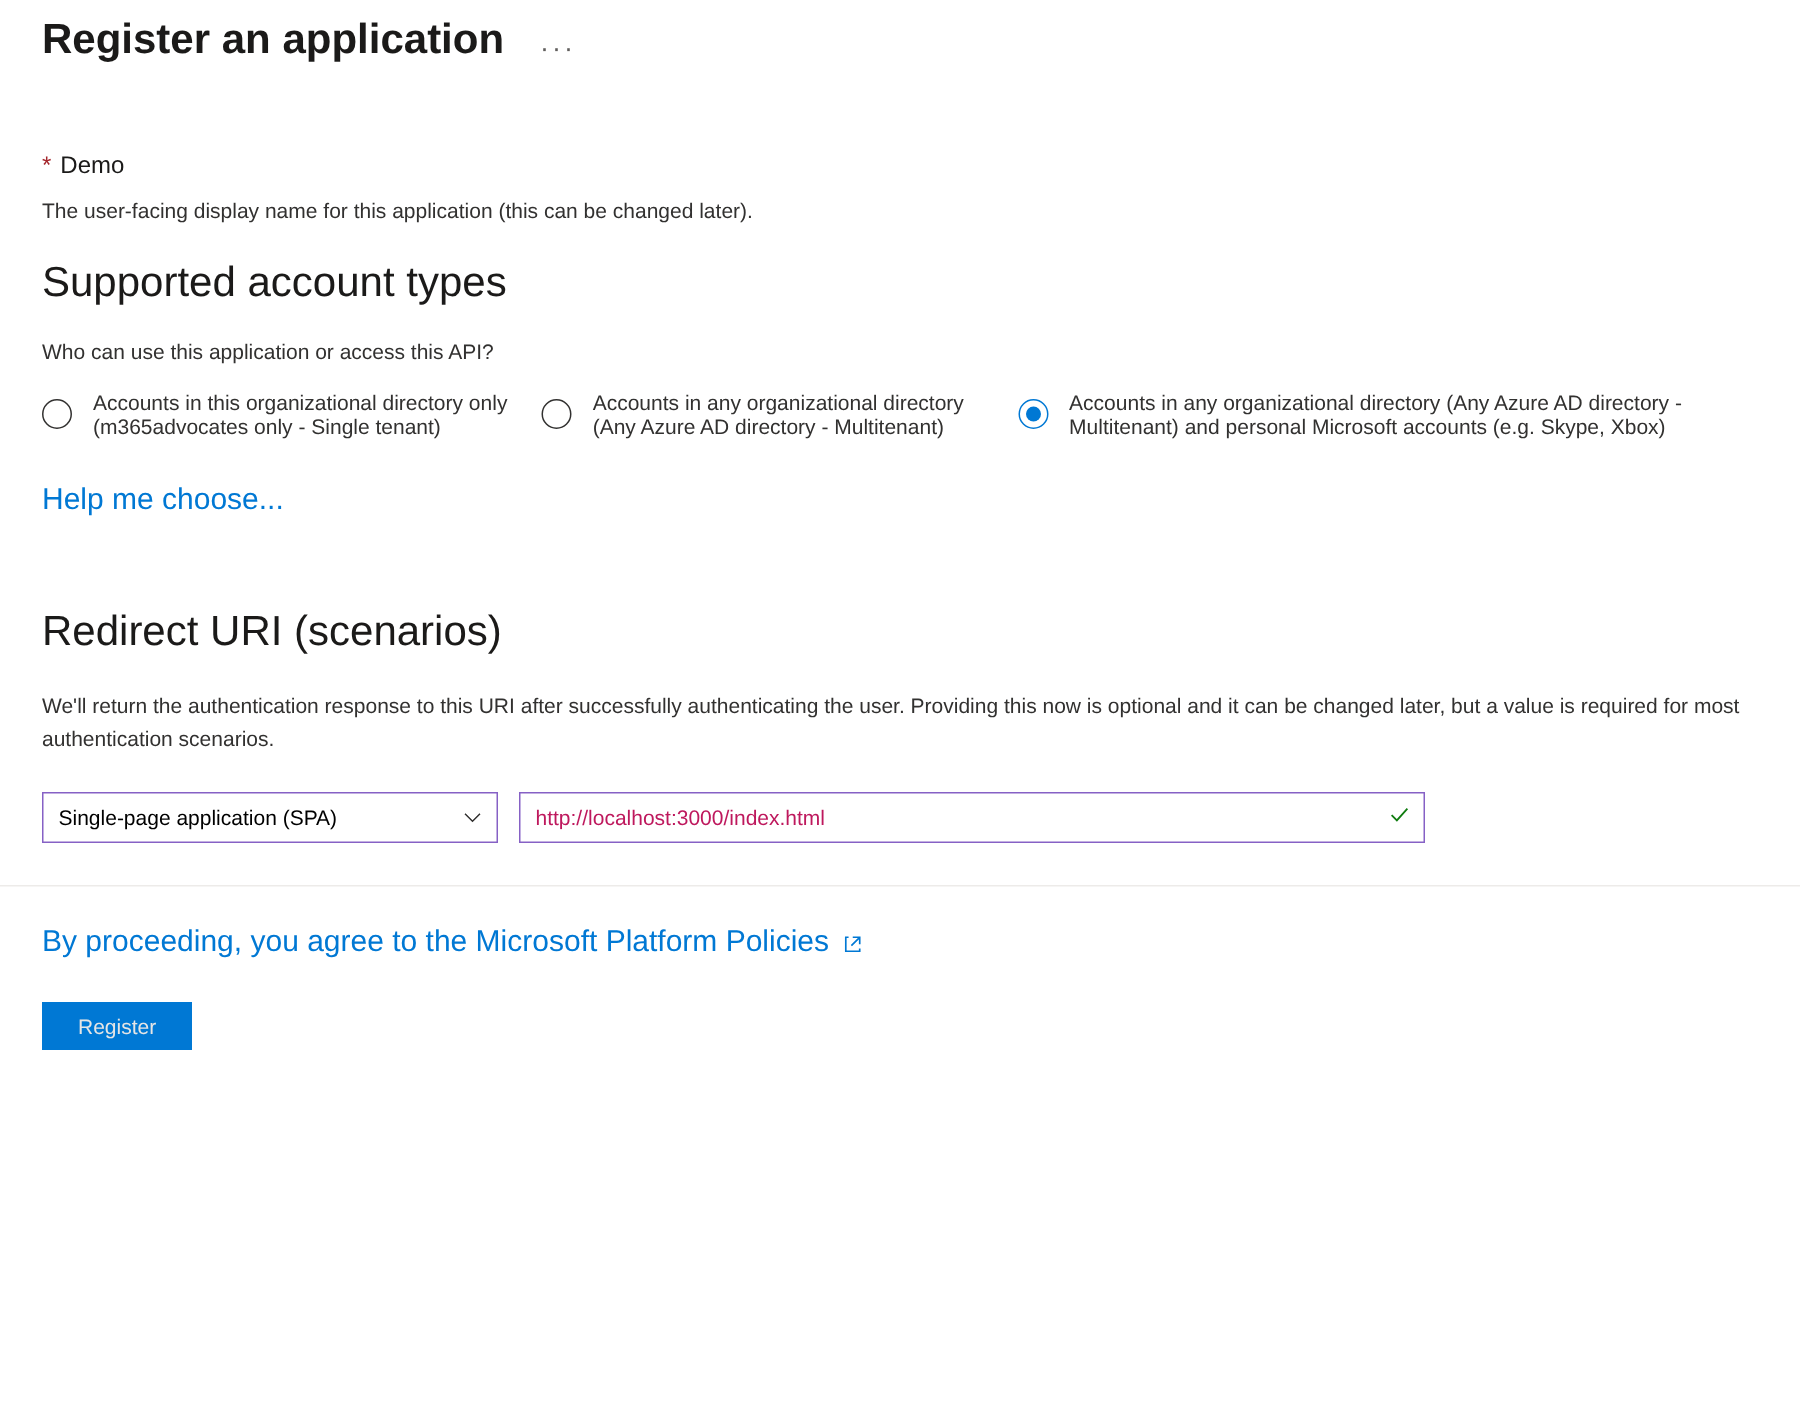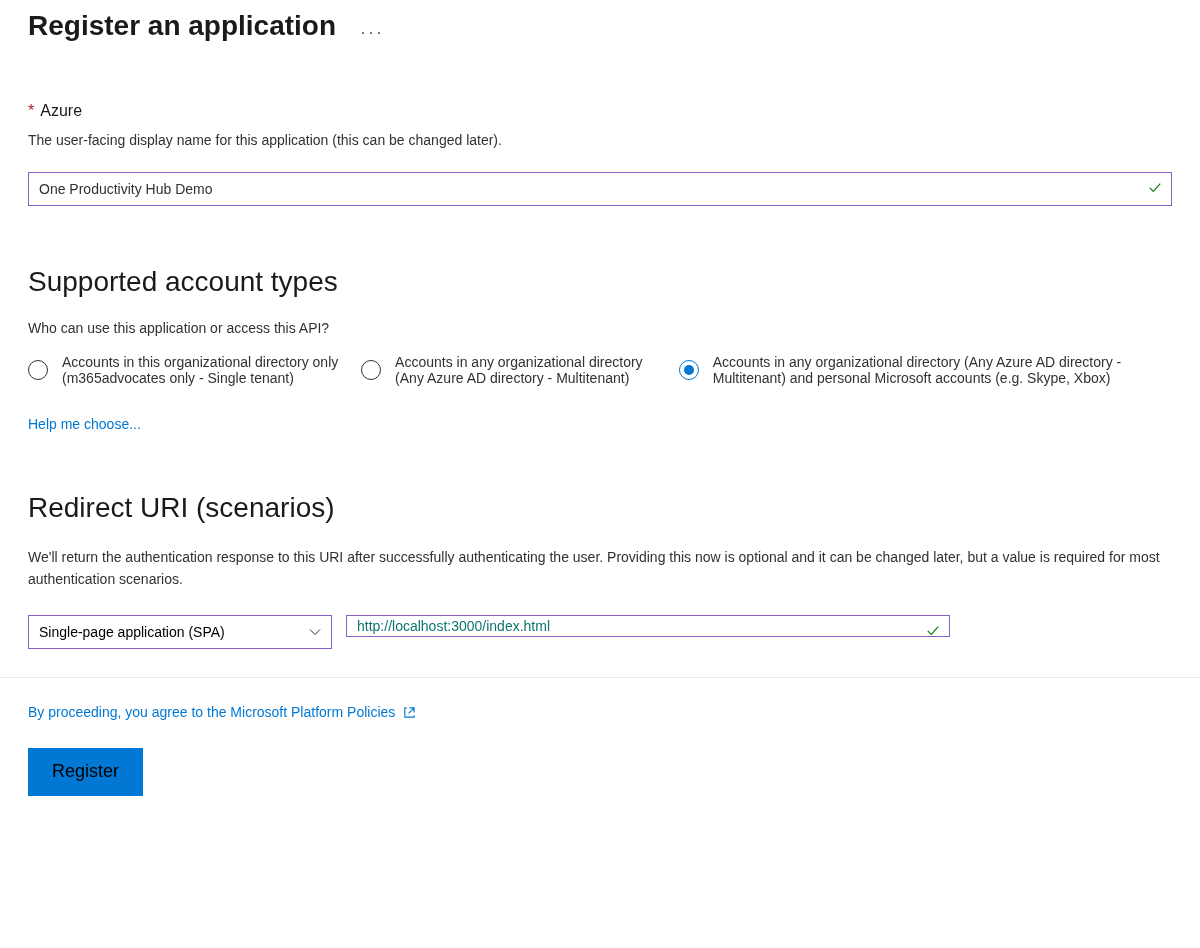--- a/index.html
+++ b/index.html
@@ -116,21 +116,21 @@
     background: #0078d4;
   }
   .radio-label {
     font-size: 14px;
     color: #323130;
   }
   .link {
     color: #0078d4;
     text-decoration: none;
     cursor: pointer;
-    font-size: 14px;
+    font-size: 20px;
   }
   .help-link {
     display: inline-block;
     margin-bottom: 60px;
   }
   .redirect-desc {
     font-size: 14px;
     margin: 0 0 24px 0;
     color: #323130;
     line-height: 1.6;
@@ -163,75 +163,67 @@
     width: 12px;
     height: 12px;
   }
   .chevron svg { display: block; }
   .uri-input-wrap {
     position: relative;
     width: 604px;
   }
   .uri-input {
     width: 100%;
-    height: 22px;
+    height: 34px;
     padding: 0 36px 0 10px;
     border: 1px solid #8661c5;
     font-size: 14px;
-    color: #0f766e;
+    color: #be185d;
     background: #ffffff;
     outline: none;
   }
   .divider {
     border: none;
     border-top: 1px solid #edebe9;
     margin: 0 -28px 26px -28px;
   }
   .policy-link-row {
     margin-bottom: 26px;
   }
   .ext-icon {
     display: inline-block;
     vertical-align: -2px;
     margin-left: 4px;
   }
   .register-btn {
     background: #0078d4;
-    color: #000000;
+    color: #e5e5e5;
     border: none;
-    font-size: 18px;
+    font-size: 14px;
     font-weight: 400;
-    height: 48px;
+    height: 32px;
     padding: 0 24px;
     cursor: pointer;
   }
 </style>
 </head>
 <body>
 
 <div class="page">
 
   <div class="header-row">
     <h1 class="title">Register an application</h1>
     <span class="more-btn">···</span>
   </div>
 
   
   <p class="field-label">
-    <span class="required-star">*</span><span>Azure</span>
+    <span class="required-star">*</span><span>Demo</span>
   </p>
   <p class="field-desc">The user-facing display name for this application (this can be changed later).</p>
-  <div class="input-row">
-    <input type="text" class="text-input" value="One Productivity Hub Demo" style="">
-    <span class="valid-check">
-      <svg width="14" height="14" viewBox="0 0 16 16" fill="none">
-          <path d="M2 8.5 L6 12.5 L14 3.5" stroke="#107c10" stroke-width="1.4" fill="none"></path>
-        </svg>
-    </span>
-  </div>
 
   
   <h2 class="section-heading">Supported account types</h2>
   <p class="section-desc">Who can use this application or access this API?</p>
 
   <div class="radio-group" id="radio-group">
       <div class="radio-item">
         <div class="radio-circle"></div>
         <span class="radio-label">Accounts in this organizational directory only (m365advocates only - Single tenant)</span>
       </div>

